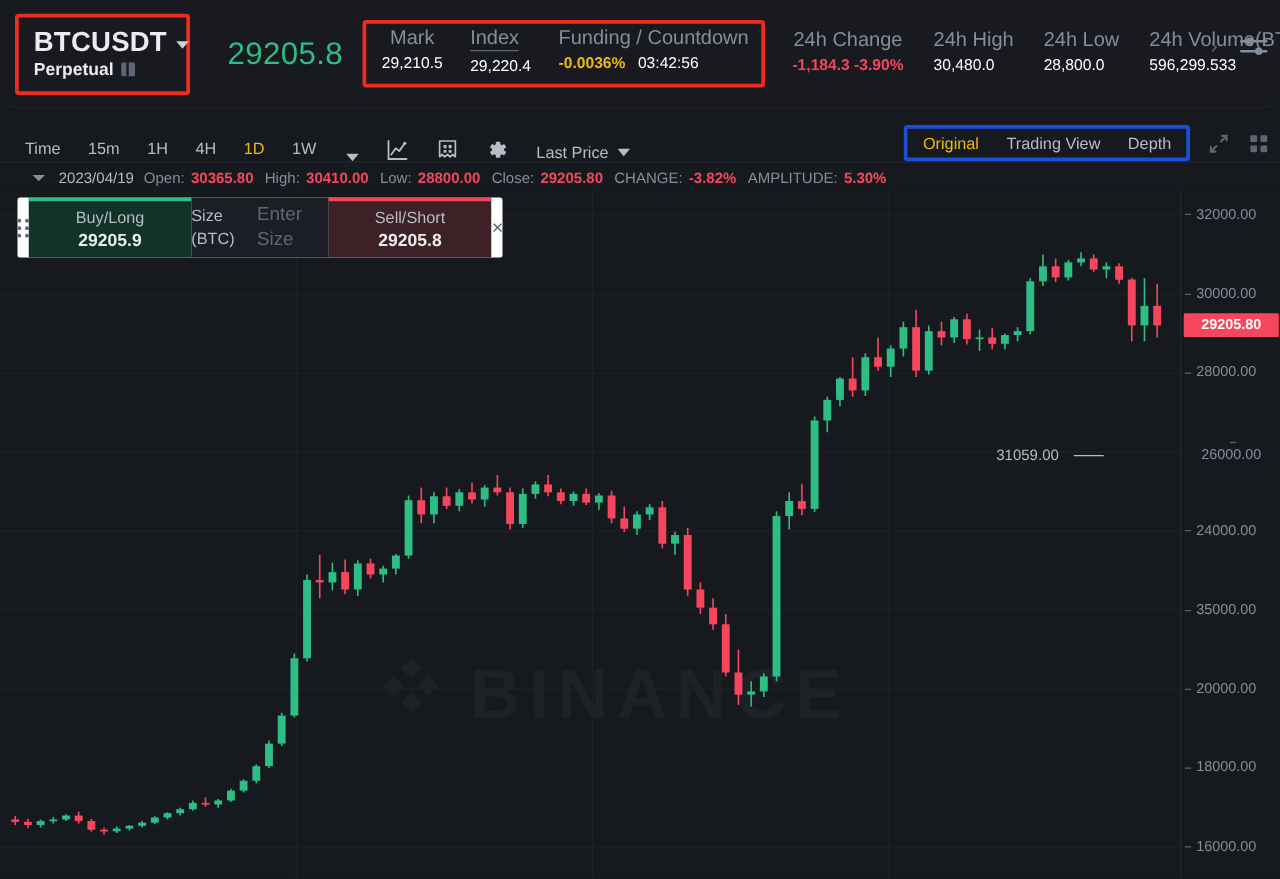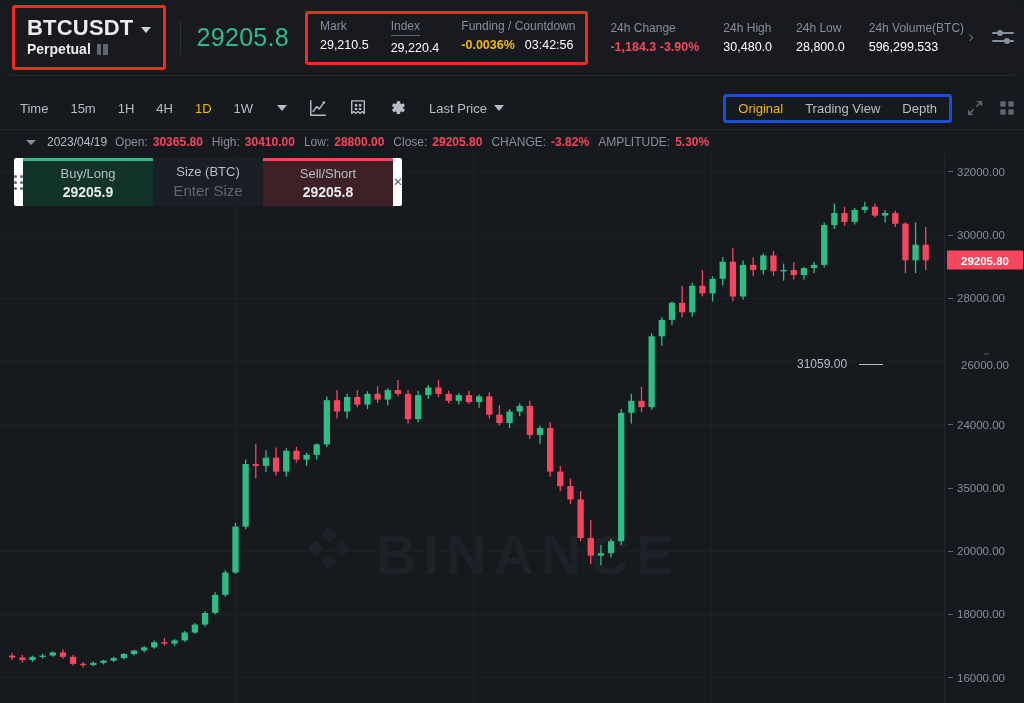--- a/index.html
+++ b/index.html
@@ -7,21 +7,21 @@
     width: 1024px; height: 703px;
     background: #161a1e;
     font-family: "Liberation Sans", sans-serif;
     overflow: hidden;
     color: #eaecef;
   }
   #app { position: relative; width: 1024px; height: 703px; background: #161a1e; }
 
   
   .header {
-    position: absolute; top: 0; left: 0; width: 1024px; height: 76px;
+    position: absolute; top: 0; left: 0; width: 1024px; height: 87px;
     background: #181a20;
     display: flex; align-items: center;
     border-bottom: 1px solid #23262f;
     border-radius: 14px;
   }
   .sym-box {
     margin-left: 12px; padding: 7px 12px 8px 12px;
     border: 3px solid #ee2b20; border-radius: 3px;
     display: flex; align-items: flex-start; min-width: 140px;
   }
@@ -52,40 +52,40 @@
     font-size: 25px; color: #2ebd85; font-weight: normal;
     letter-spacing: 0.3px; margin-right: 10px;
   }
 
   .stats-hl {
     border: 3px solid #ee2b20; border-radius: 3px;
     padding: 5px 10px 6px 12px; display: flex; gap: 22px; margin-left: 6px;
   }
   .stats-rest { display: flex; gap: 24px; margin-left: 22px; align-items: flex-start; }
   .stat { display: flex; flex-direction: column; gap: 5px; }
-  .stat-l { font-size: 12px; color: #848e9c; line-height: 14px; white-space: nowrap; }
+  .stat-l { font-size: 16px; color: #848e9c; line-height: 14px; white-space: nowrap; text-align: center; }
   .stat-l.dotted { border-bottom: 1px solid #5e6673; padding-bottom: 2px; align-self: flex-start; }
   .stat-v { font-size: 12.5px; color: #ffffff; font-weight: normal; line-height: 15px; white-space: nowrap; }
   .stat-v.neg { color: #f6465d; font-weight: bold; }
   .stat-v.fund { color: #f0b90b; font-weight: bold; }
   .fundrow { display: flex; gap: 10px; }
   .hdr-right { position: absolute; right: 10px; top: 28px; display: flex; align-items: center; gap: 18px; }
   .chev-r { color: #5e6673; font-size: 17px; line-height: 1; cursor: pointer; }
   .sliders-ic { width: 22px; height: 16px; position: relative; }
   .sliders-ic i { position: absolute; left: 0; width: 22px; height: 2.5px; background: #848e9c; border-radius: 2px; }
   .sliders-ic i:nth-child(1) { top: 3px; }
   .sliders-ic i:nth-child(2) { top: 11px; }
   .sliders-ic b { position: absolute; width: 6px; height: 6px; border-radius: 50%; background: #848e9c; }
   .sliders-ic b:nth-of-type(1) { top: 1px; left: 5px; }
   .sliders-ic b:nth-of-type(2) { top: 9px; left: 12px; }
 
   
   .toolbar {
     position: absolute; top: 87px; left: 0; width: 1024px; height: 43px;
-    background: #161a1e; display: flex; align-items: center;
+    background: #161a1e; display: flex; align-items: flex-end;
     border-bottom: 1px solid #23262f;
   }
   .tf { font-size: 13px; color: #b7bdc6; cursor: pointer; padding: 3px 2px; }
   .tf:first-of-type { margin-left: 18px; }
   .tf.active { color: #f0b90b; }
   .tb-gap { width: 22px; }
   .tb-gap-s { width: 18px; }
   .tb-caret { width: 0; height: 0; border-left: 5px solid transparent;
     border-right: 5px solid transparent; border-top: 6px solid #b7bdc6; cursor: pointer; }
   .ic { width: 18px; height: 18px; cursor: pointer; color: #b7bdc6; }
@@ -117,21 +117,21 @@
   }
   .grip { width: 18px; display: flex; align-items: center; justify-content: center; }
   .grip-dots { display: grid; grid-template-columns: 3px 3px; gap: 3px; }
   .grip-dots i { width: 3px; height: 3px; background: #5e6673; border-radius: 50%; }
   .tw-btn {
     flex: 0 0 130px; display: flex; flex-direction: column;
     align-items: center; justify-content: center; cursor: pointer; position: relative;
   }
   .tw-buy { background: #123328; border-top: 3px solid #2ebd85; }
   .tw-sell { background: #3d2127; border-top: 3px solid #f6465d; }
-  .tw-mid { flex: 0 0 110px; display: flex; flex-direction: column;
+  .tw-mid { flex: 0 0 110px; display: flex; flex-direction: row;
     align-items: center; justify-content: center; background: #1b1f25; }
   .tw-lab { font-size: 13px; color: #b7bdc6; line-height: 18px; }
   .tw-val { font-size: 14px; color: #eaecef; font-weight: bold; line-height: 19px; }
   .tw-ph { font-size: 15px; color: #5e6673; line-height: 20px; }
   .tw-x { width: 22px; display: flex; align-items: center; justify-content: center;
     color: #5e6673; font-size: 12px; cursor: pointer; }
 
   
   .chart-area { position: absolute; top: 153px; left: 0; width: 944px; height: 550px; background: #161a1e; overflow: hidden; }
   .price-axis { position: absolute; top: 153px; right: 0; width: 80px; height: 550px;

